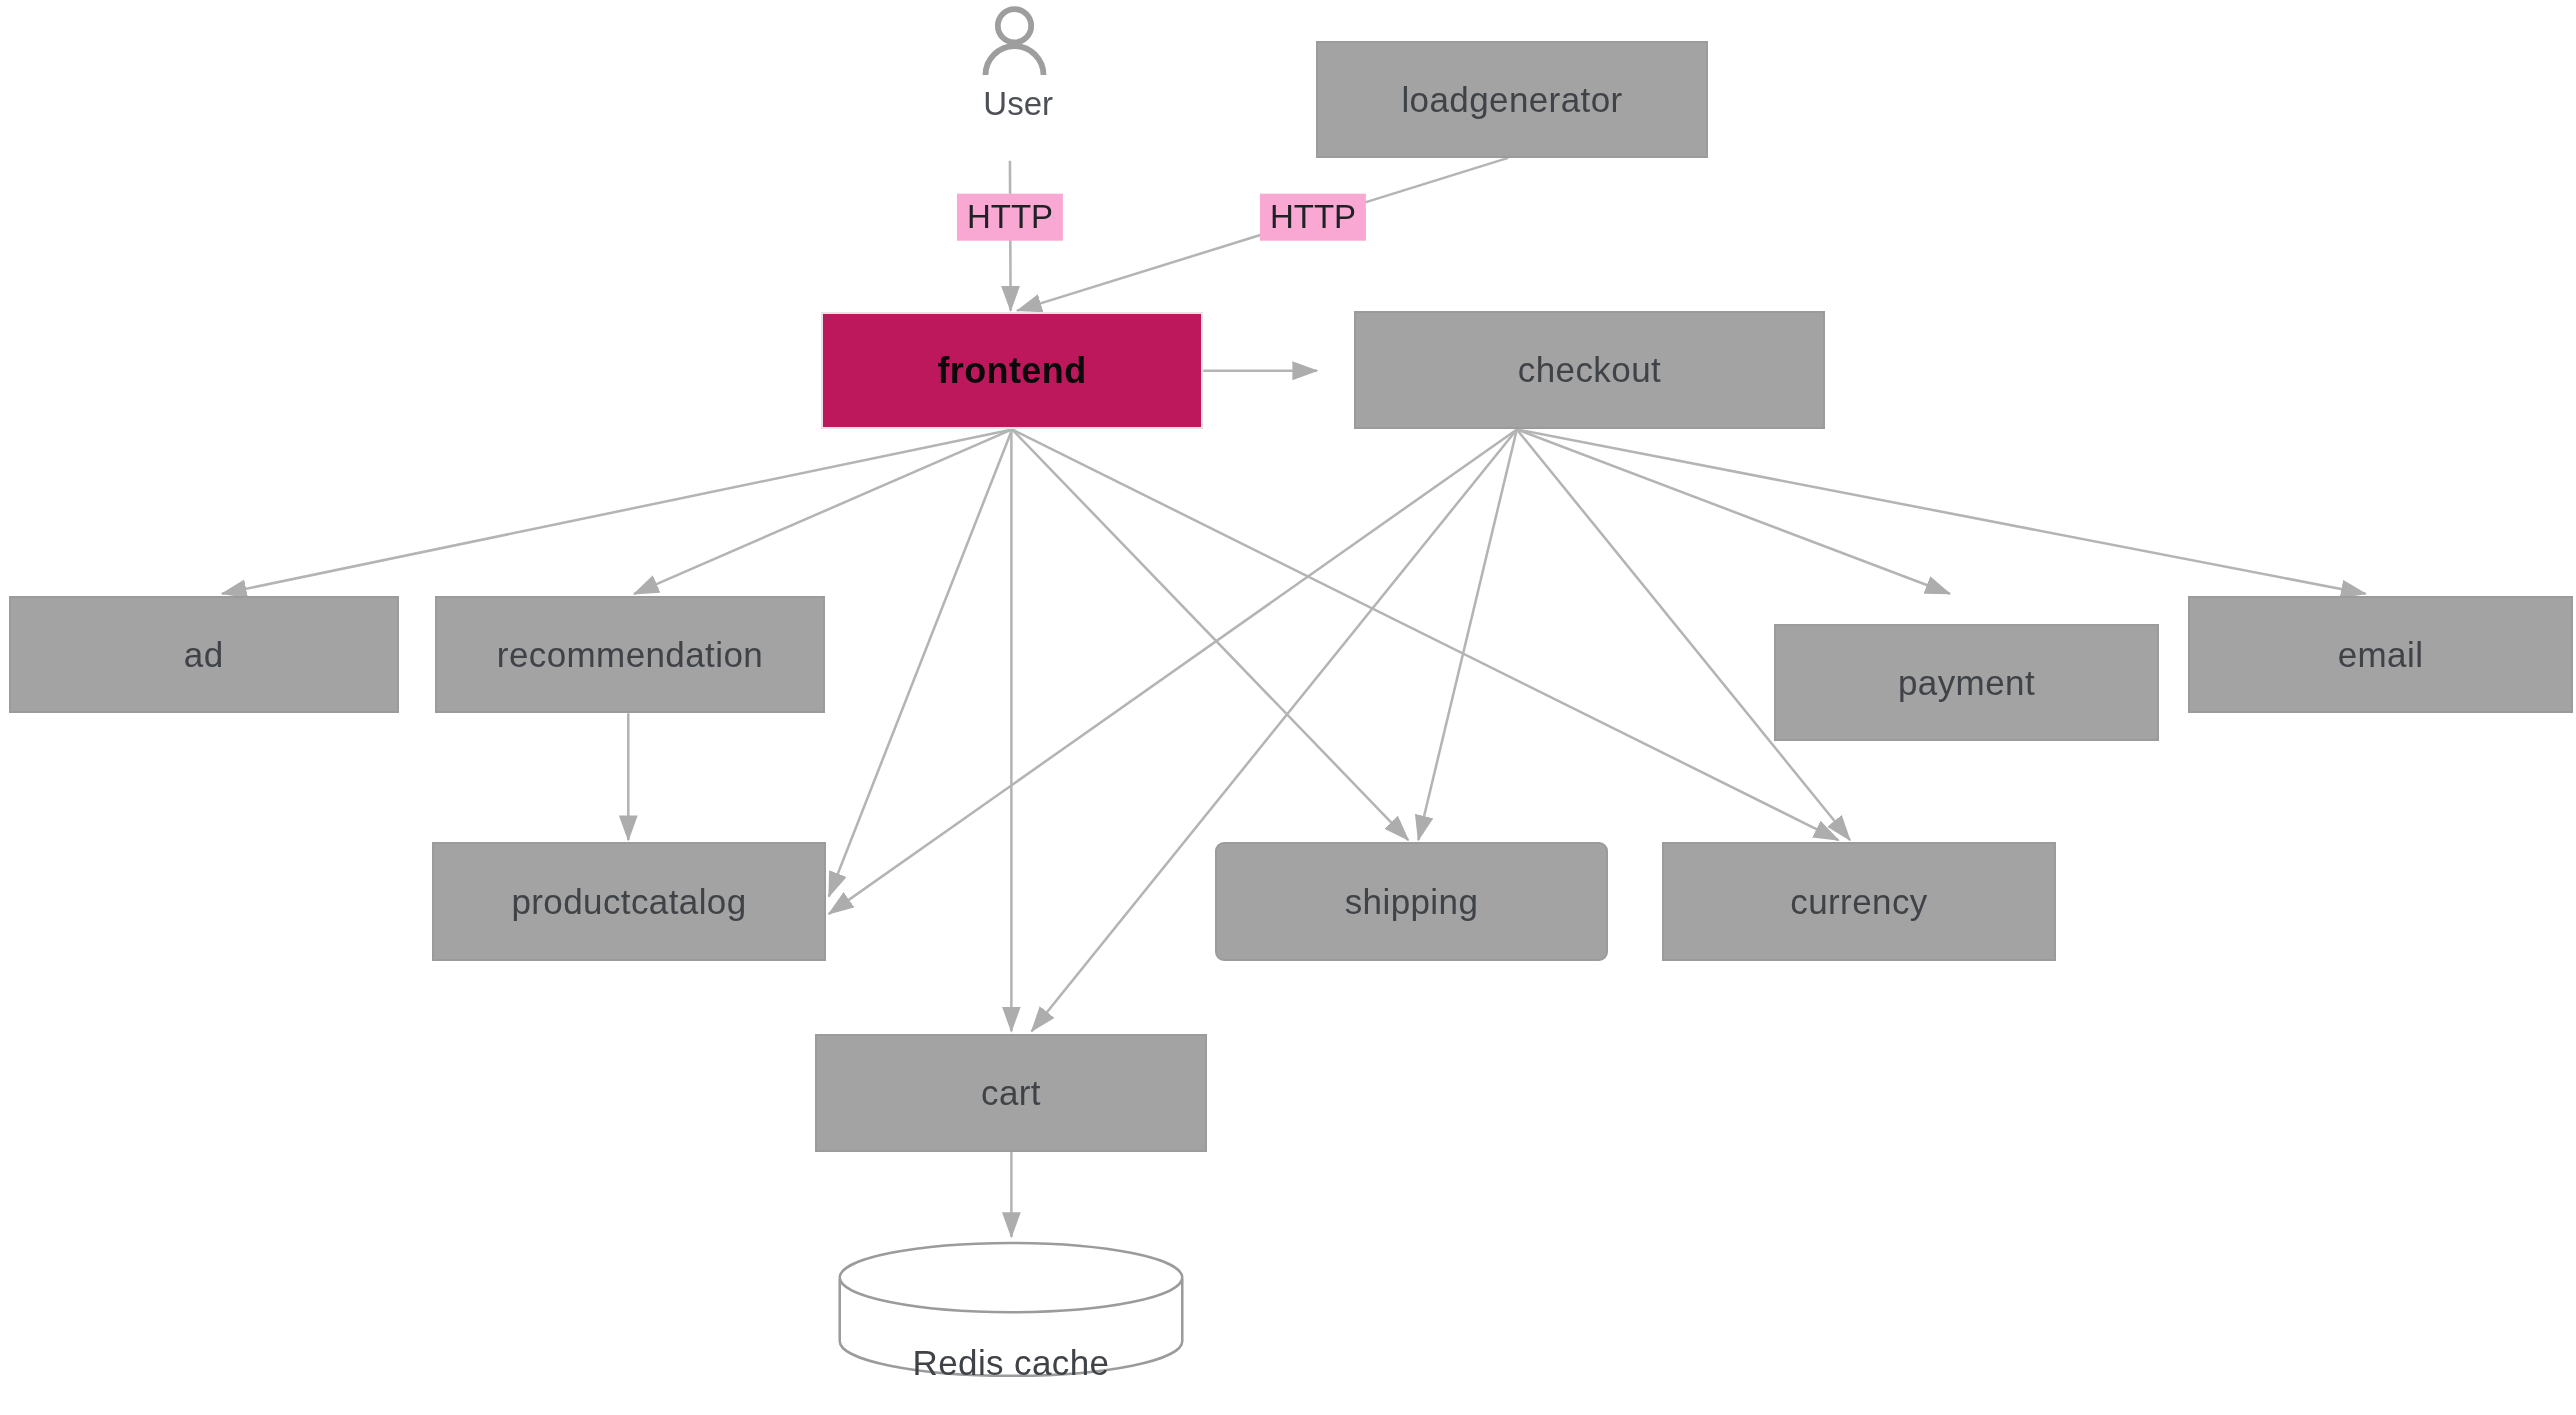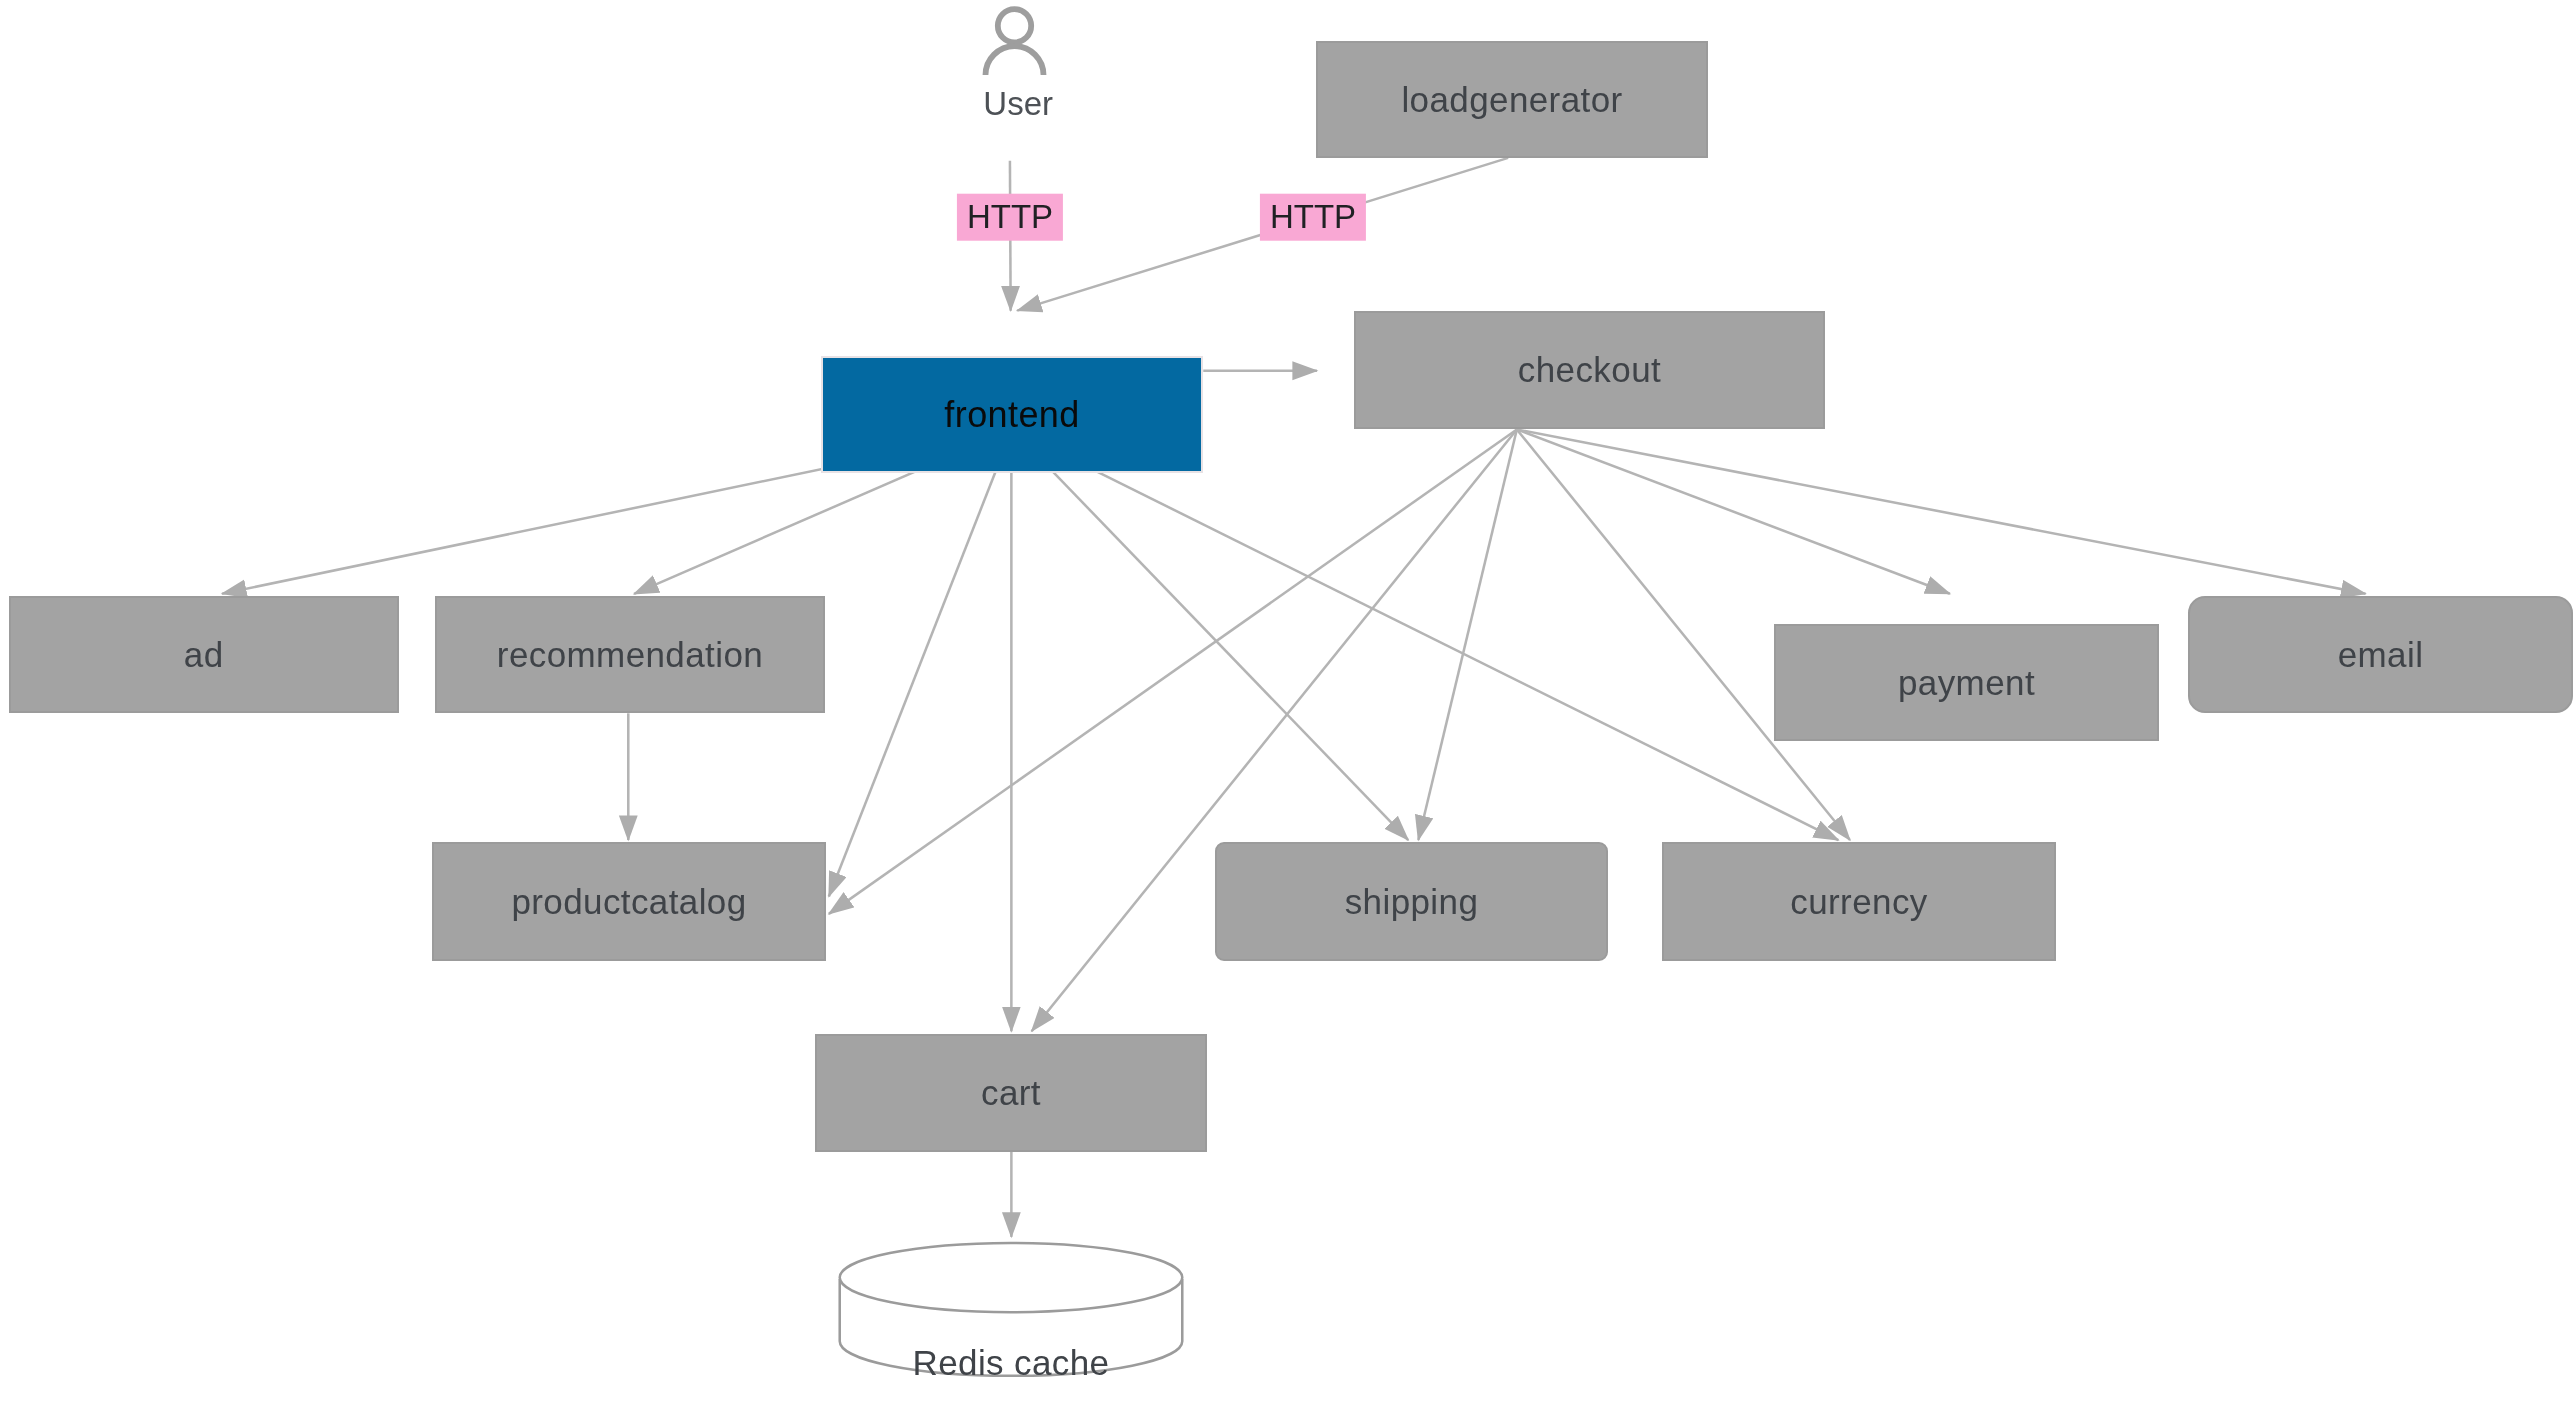--- a/index.html
+++ b/index.html
@@ -30,26 +30,25 @@
     background: #a3a3a3;
     border: 2.2px solid #9b9b9b;
     display: flex;
     align-items: center;
     justify-content: center;
     font-size: 35px;
     letter-spacing: 0.4px;
     color: #3f4348;
   }
   .node.highlight {
-    background: #0369a1;
+    background: #be185d;
     border-color: #e8e2e5;
-    font-weight: normal;
+    font-weight: bold;
     font-size: 36px;
     color: #0a0a0a;
-    margin-top: 44px;
   }
   .edge-label {
     position: absolute;
     transform: translate(-50%, -50%);
     background: #f9a8d4;
     padding: 4.3px 10px;
     font-size: 33px;
     color: #202124;
     white-space: nowrap;
   }
@@ -140,21 +139,21 @@
   </div>
 
   <div class="node" style="left:435px;  top:596px; width:390px; height:117px;">
     <span>recommendation</span>
   </div>
 
   <div class="node" style="left:1774px; top:624px; width:385px; height:117px;">
     <span>payment</span>
   </div>
 
-  <div class="node" style="left:2188px; top:596px; width:385px; height:117px;border-radius:17px;">
+  <div class="node" style="left:2188px; top:596px; width:385px; height:117px;">
     <span>email</span>
   </div>
 
   <div class="node" style="left:432px;  top:842px; width:394px; height:119px;">
     <span>productcatalog</span>
   </div>
 
   <div class="node" style="left:1215px; top:842px; width:393px; height:119px;border-radius:9px;">
     <span>shipping</span>
   </div>

